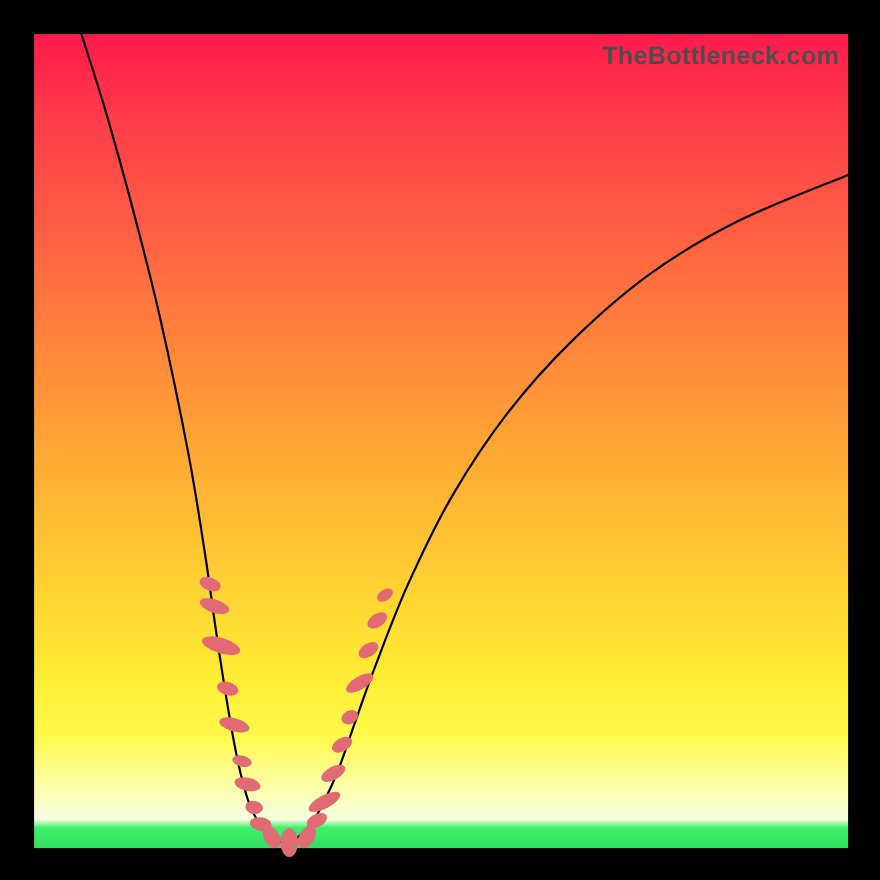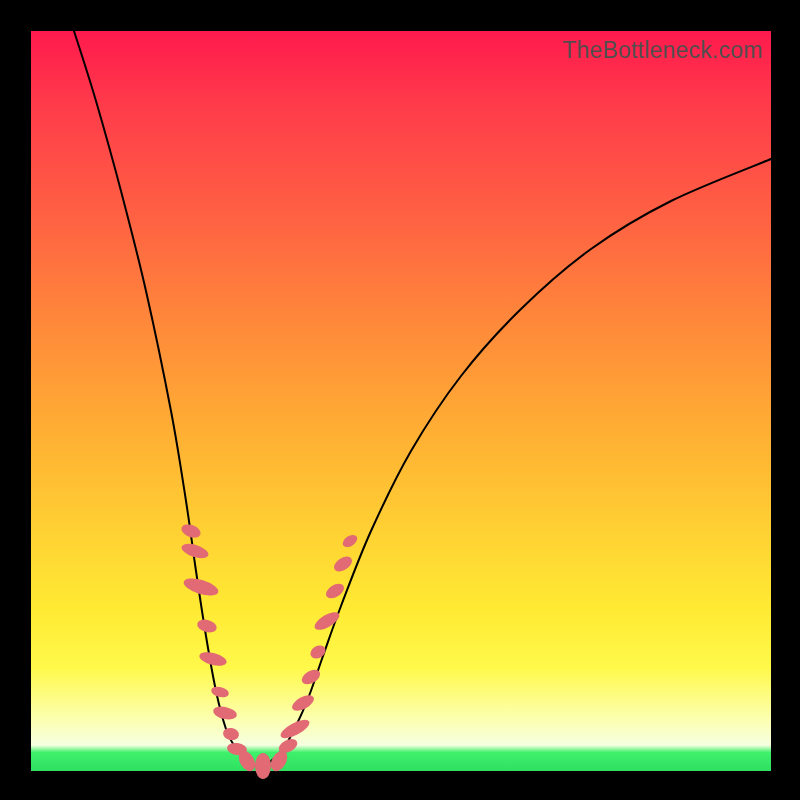--- a/index.html
+++ b/index.html
@@ -41,21 +41,21 @@
       #3ef06a 97.5%,
       #2fe061 100%
     );
   }
   .watermark {
     position: absolute;
     top: 6px;
     right: 8px;
     color: #4e4e4e;
     font-size: 23px;
-    font-weight: 400;
+    font-weight: 700;
     letter-spacing: 0.2px;
     user-select: none;
   }
   svg.curve {
     position: absolute;
     left: 0;
     top: 0;
     width: 740px;
     height: 740px;
     overflow: visible;

